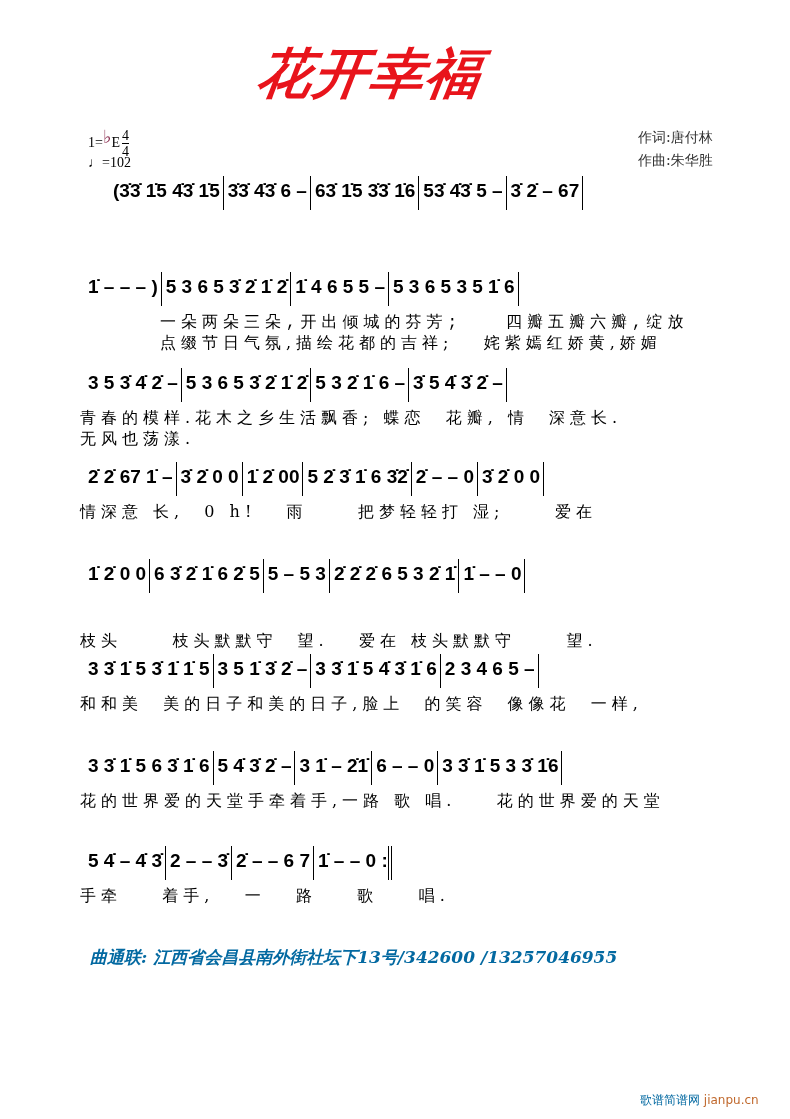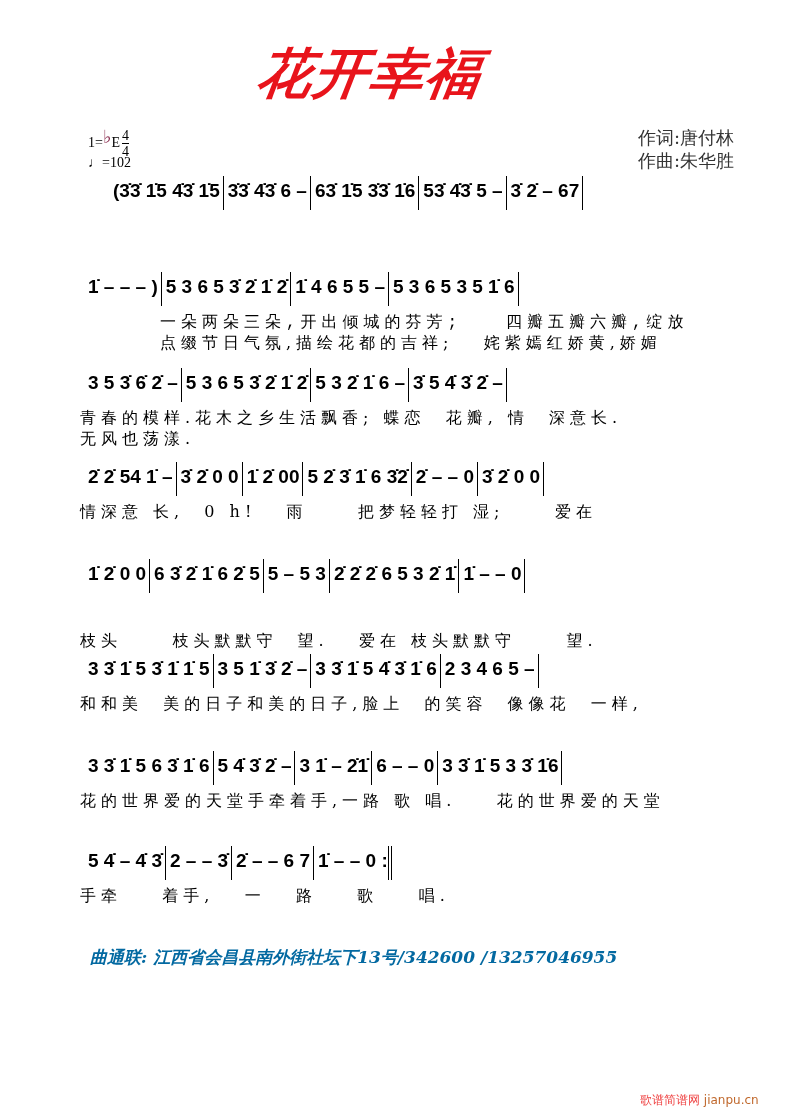--- a/index.html
+++ b/index.html
@@ -4,21 +4,21 @@
 <style>
   html,body{margin:0;padding:0;background:#fff;}
   body{width:790px;height:1119px;position:relative;overflow:hidden;font-family:"DejaVu Sans",sans-serif;color:#000;}
   .title{position:absolute;left:258px;top:38px;font-family:"DejaVu Sans",sans-serif;font-weight:bold;font-style:italic;font-size:54px;color:#e8141b;letter-spacing:2px;transform:skewX(-8deg);}
   .key{position:absolute;left:88px;top:128px;font-family:"Liberation Serif",serif;font-size:14px;}
   .key .flat{color:#8a2d4f;font-size:18px;position:relative;top:-4px;}
   .key .frac{display:inline-block;vertical-align:middle;text-align:center;line-height:15px;margin-left:2px;}
   .key .frac span{display:block;}
   .key .frac span:first-child{border-bottom:1px solid #000;}
   .tempo{position:absolute;left:88px;top:155px;font-family:"Liberation Serif",serif;font-size:14px;}
-  .credits{position:absolute;left:638px;top:126px;font-family:"DejaVu Serif",serif;font-size:18px;line-height:23px;color:#333;}
+  .credits{position:absolute;left:638px;top:126px;font-family:"DejaVu Serif",serif;font-size:14px;line-height:23px;color:#333;}
   .line{position:absolute;left:84px;height:30px;font-family:"Liberation Sans",sans-serif;font-weight:bold;font-size:19px;white-space:nowrap;}
   .bar{display:inline-block;position:relative;padding:0 4px;}
   .bar::after{content:"";position:absolute;right:0;top:-4px;height:34px;border-right:1.5px solid #000;}
   .bar.final::after{border-right:4px double #000;width:5px;}
   .lyric{position:absolute;left:80px;font-family:"DejaVu Serif",serif;font-size:16px;letter-spacing:5px;white-space:pre;}
   .footer{position:absolute;left:90px;top:946px;font-family:"DejaVu Serif",serif;font-style:italic;font-weight:bold;font-size:17px;color:#0369a1;}
   .wm{position:absolute;left:640px;top:1092px;font-size:12px;color:#666;}
   .wm span{color:#c0682c;}
 </style>
 </head>
@@ -35,29 +35,29 @@
 <div class="credits">
   <div>作词:唐付林</div>
   <div>作曲:朱华胜</div>
 </div>
 
 <div id="score">
     <div class="line" style="top: 180px; margin-left: 25px;"><span class="bar">(3̇3̇  1̇5  4̇3̇  1̇5</span><span class="bar">3̇3̇  4̇3̇  6 –</span><span class="bar">63̇  1̇5  3̇3̇  1̇6</span><span class="bar">53̇  4̇3̇  5 –</span><span class="bar">3̇  2̇ –  67</span></div>
     <div class="line" style="top: 276px;"><span class="bar">1̇ – – – )</span><span class="bar">5 3  6 5  3̇ 2̇   1̇ 2̇</span><span class="bar">1̇ 4  6 5  5 –</span><span class="bar">5 3  6 5  3 5  1̇ 6</span></div>
     <div class="lyric" style="top: 312px; left: 160px; font-family: Liberation Mono, monospace;">一朵两朵三朵,开出倾城的芬芳;   四瓣五瓣六瓣,绽放</div>
     <div class="lyric" style="top: 333px; left: 160px;">点缀节日气氛,描绘花都的吉祥;   姹紫嫣红娇黄,娇媚</div>
-    <div class="line" style="top: 372px;"><span class="bar">3 5  3̇ 6̇  2̇ –</span><span class="bar">5 3  6 5  3̇ 2̇  1̇ 2̇</span><span class="bar">5 3  2̇ 1̇  6 –</span><span class="bar">3̇ 5  4̇ 3̇  2̇ –</span></div>
+    <div class="line" style="top: 372px;"><span class="bar">3 5  3̇ 4̇  2̇ –</span><span class="bar">5 3  6 5  3̇ 2̇  1̇ 2̇</span><span class="bar">5 3  2̇ 1̇  6 –</span><span class="bar">3̇ 5  4̇ 3̇  2̇ –</span></div>
     <div class="lyric" style="top: 408px;">青春的模样.花木之乡生活飘香; 蝶恋  花瓣, 情  深意长.</div>
     <div class="lyric" style="top: 429px;">无风也荡漾.</div>
-    <div class="line" style="top: 466px;"><span class="bar">2̇ 2̇  54  1̇ –</span><span class="bar">3̇ 2̇ 0 0</span><span class="bar">1̇ 2̇ 00</span><span class="bar">5 2̇ 3̇  1̇ 6  3̇2̇</span><span class="bar">2̇ – – 0</span><span class="bar">3̇ 2̇ 0 0</span></div>
+    <div class="line" style="top: 466px;"><span class="bar">2̇ 2̇  67  1̇ –</span><span class="bar">3̇ 2̇ 0 0</span><span class="bar">1̇ 2̇ 00</span><span class="bar">5 2̇ 3̇  1̇ 6  3̇2̇</span><span class="bar">2̇ – – 0</span><span class="bar">3̇ 2̇ 0 0</span></div>
     <div class="lyric" style="top: 502px;">情深意 长,  0 h!   雨     把梦轻轻打 湿;     爱在</div>
     <div class="line" style="top: 563px;"><span class="bar">1̇ 2̇ 0 0</span><span class="bar">6 3̇ 2̇  1̇ 6  2̇ 5</span><span class="bar">5 – 5 3</span><span class="bar">2̇ 2̇  2̇ 6  5 3  2̇ 1̇</span><span class="bar">1̇ – – 0</span></div>
     <div class="lyric" style="top: 631px; text-align: right;">枝头     枝头默默守  望.   爱在 枝头默默守     望.</div>
     <div class="line" style="top: 658px;"><span class="bar">3 3̇  1̇ 5  3̇ 1̇  1̇ 5</span><span class="bar">3 5  1̇ 3̇  2̇ –</span><span class="bar">3 3̇  1̇ 5  4̇ 3̇  1̇ 6</span><span class="bar">2 3  4 6  5 –</span></div>
     <div class="lyric" style="top: 694px;">和和美  美的日子和美的日子,脸上  的笑容  像像花  一样,</div>
     <div class="line" style="top: 755px;"><span class="bar">3 3̇  1̇ 5  6 3̇  1̇ 6</span><span class="bar">5 4̇  3̇ 2̇ –</span><span class="bar">3 1̇ –  2̇1̇</span><span class="bar">6 – – 0</span><span class="bar">3 3̇  1̇ 5  3 3̇  1̇6</span></div>
     <div class="lyric" style="top: 791px;">花的世界爱的天堂手牵着手,一路 歌 唱.    花的世界爱的天堂</div>
     <div class="line" style="top: 850px;"><span class="bar">5  4̇ –  4̇ 3̇</span><span class="bar">2 – –  3̇</span><span class="bar">2̇ – –  6 7</span><span class="bar final">1̇ – –  0 :</span></div>
     <div class="lyric" style="top: 886px;">手牵    着手,   一   路    歌    唱.</div>
   </div>
 
 <div class="footer">曲通联: 江西省会昌县南外街社坛下13号/342600 /13257046955</div>
-<div class="wm"><span style="color:#ef4444">歌谱简谱网</span> <span>jianpu.cn</span></div>
+<div class="wm"><span style="color:#0369a1">歌谱简谱网</span> <span>jianpu.cn</span></div>
 
 </body></html>

